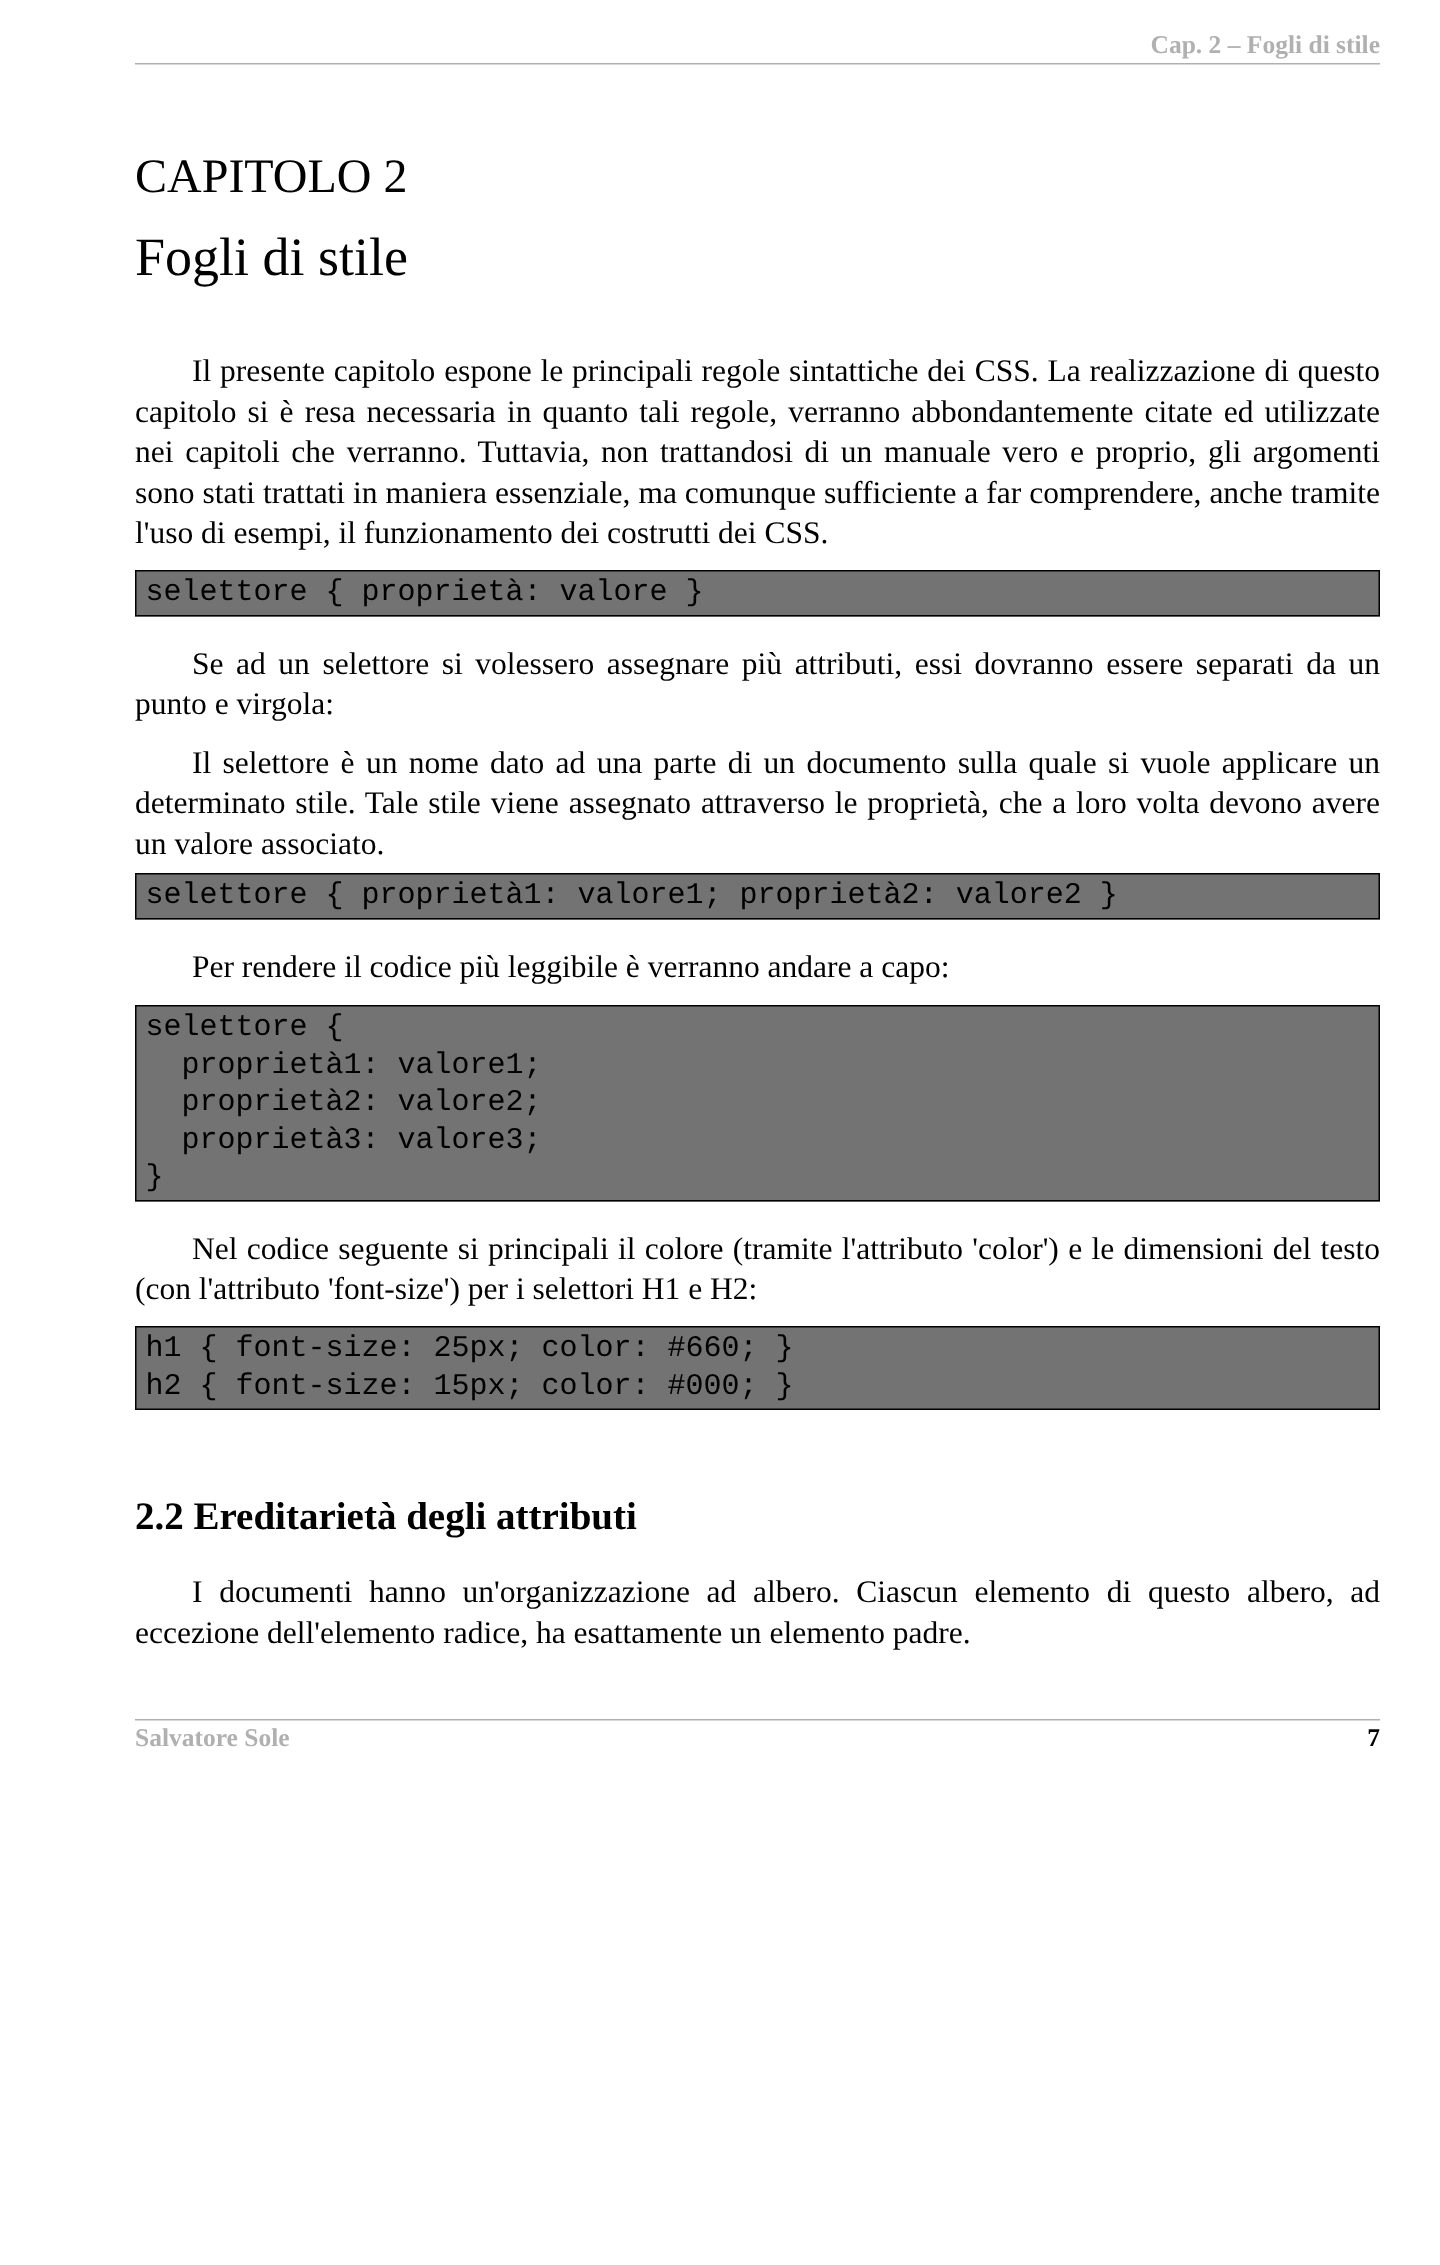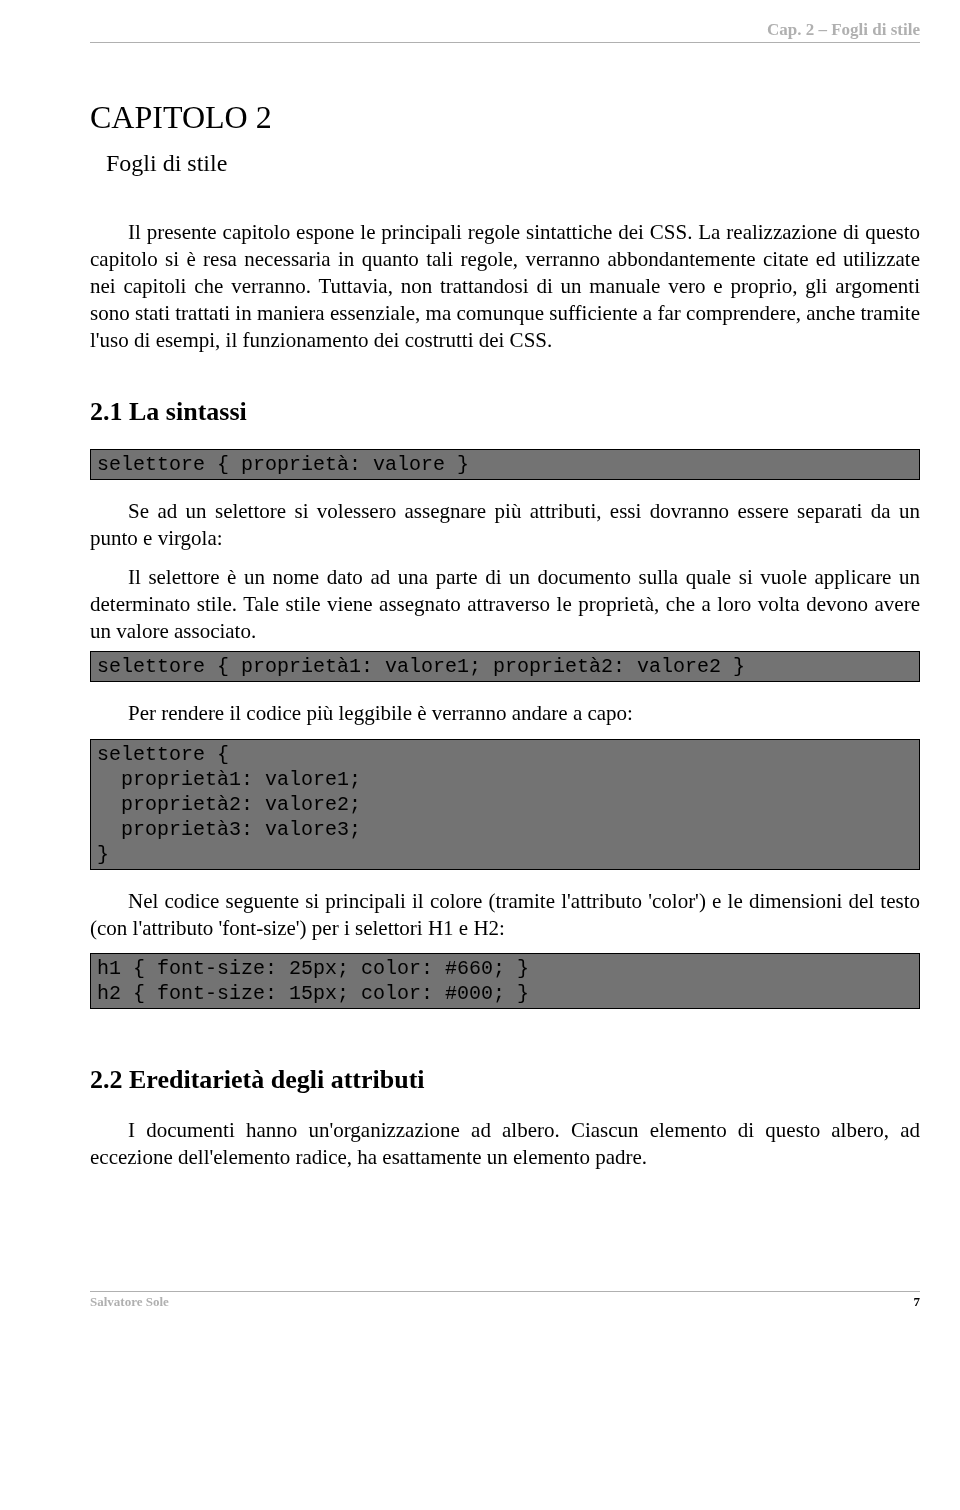--- a/index.html
+++ b/index.html
@@ -22,23 +22,23 @@
     border-bottom: 1px solid #b0b0b0;
     padding-bottom: 2px;
     margin-bottom: 56px;
   }
   .chapter-number {
     font-size: 32px;
     font-weight: normal;
     margin: 0 0 14px 0;
   }
   .chapter-title {
-    font-size: 24px;
+    font-size: 36px;
     font-weight: normal;
-    margin: 0 0 42px 16px;
+    margin: 0 0 42px 0;
   }
   p.body {
     font-size: 21px;
     margin: 0 0 12px 0;
     text-align: justify;
     line-height: 1.28;
   }
   p.body-indent {
     text-indent: 38px;
   }
@@ -56,44 +56,43 @@
     background: #737373;
     border: 1px solid #000000;
     font-family: "Courier New", Courier, monospace;
     font-size: 20px;
     padding: 2px 6px;
     margin: 6px 0 18px 0;
     white-space: pre;
     line-height: 1.25;
   }
   .footer {
-    margin-top: 120px;
+    margin-top: 44px;
     border-top: 1px solid #b0b0b0;
     padding-top: 2px;
     display: flex;
     justify-content: space-between;
-    font-size: 13px;
+    font-size: 17px;
     color: #b0b0b0;
   }
   .footer .author { font-weight: bold; }
   .footer .pagenum { font-weight: bold; color: #000000; }
 </style>
 </head>
 <body>
 
 <div class="page">
 
   <div class="running-header">Cap. 2 – Fogli di stile</div>
 
   <h1 class="chapter-number">CAPITOLO 2</h1>
   <h2 class="chapter-title">Fogli di stile</h2>
 
   <p class="body body-indent">Il presente capitolo espone le principali regole sintattiche dei CSS. La realizzazione di questo capitolo si è resa necessaria in quanto tali regole, verranno abbondantemente citate ed utilizzate nei capitoli che verranno. Tuttavia, non trattandosi di un manuale vero e proprio, gli argomenti sono stati trattati in maniera essenziale, ma comunque sufficiente a far comprendere, anche tramite l'uso di esempi, il funzionamento dei costrutti dei CSS.</p>
 
-  <div class="section-heading">2.1  La sintassi</div>
 
 
   <div class="codebox">selettore { proprietà: valore }</div>
 
   <p class="body body-indent">Se ad un selettore si volessero assegnare più attributi, essi dovranno essere separati da un punto e virgola:</p>
   <p class="body body-indent" style="margin-bottom:0;">Il selettore è un nome dato ad una parte di un documento sulla quale si vuole applicare un determinato stile. Tale stile viene assegnato attraverso le proprietà, che a loro volta devono avere un valore associato.</p>
 
   <div class="codebox">selettore { proprietà1: valore1; proprietà2: valore2 }</div>
 
   <p class="body body-indent">Per rendere il codice più leggibile è verranno andare a capo:</p>

